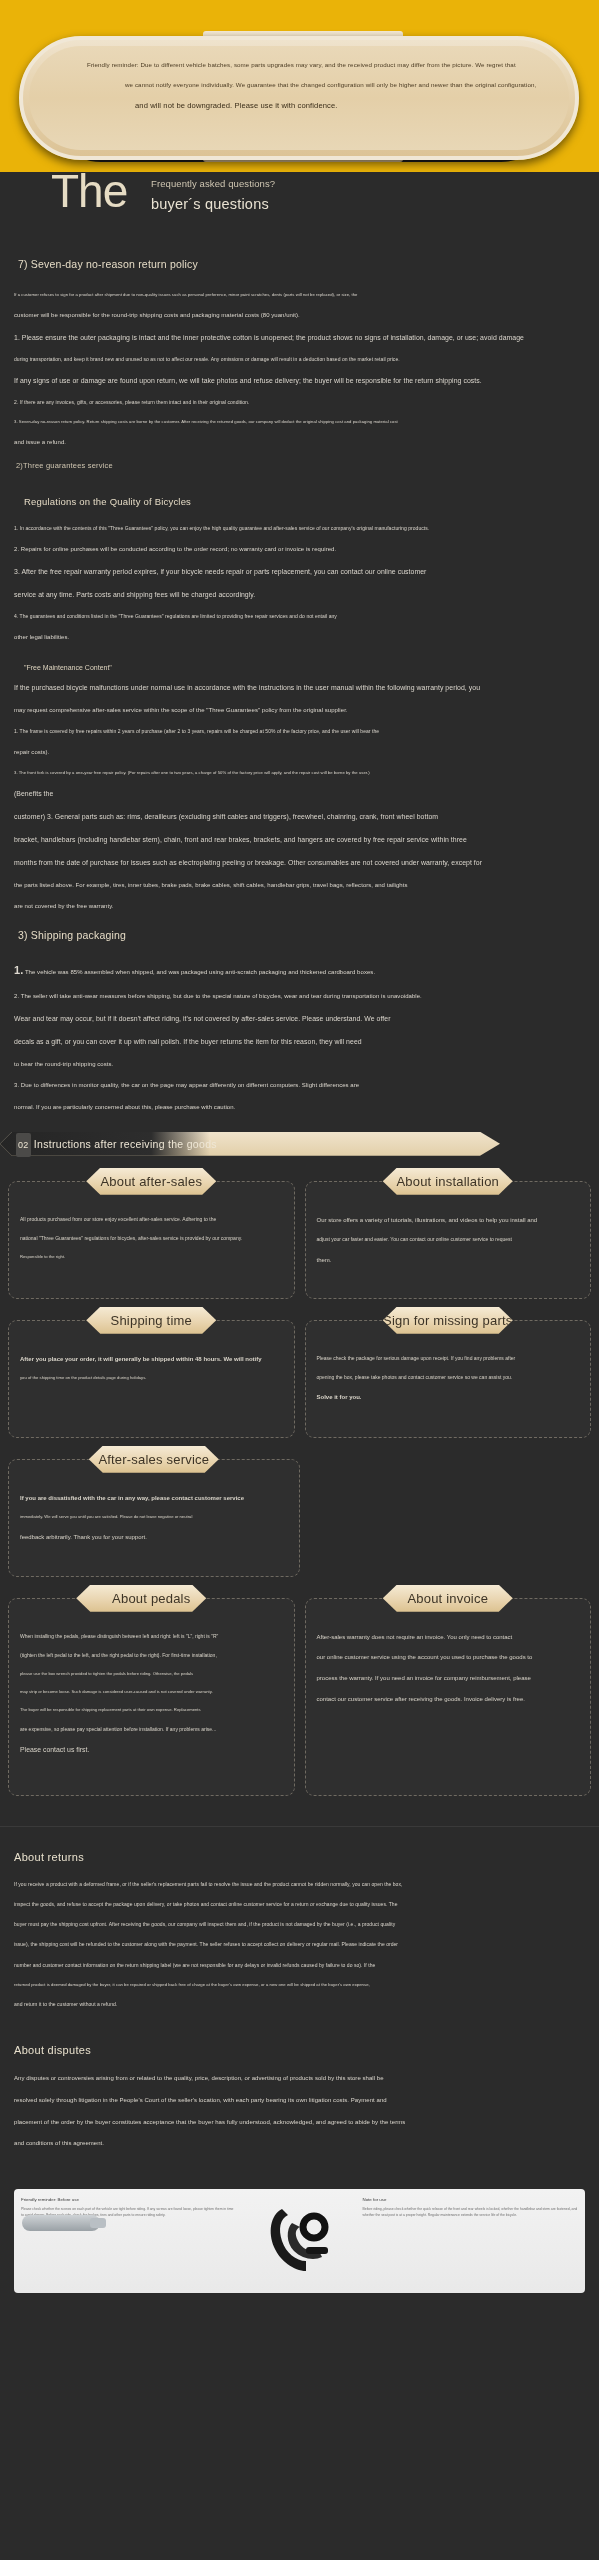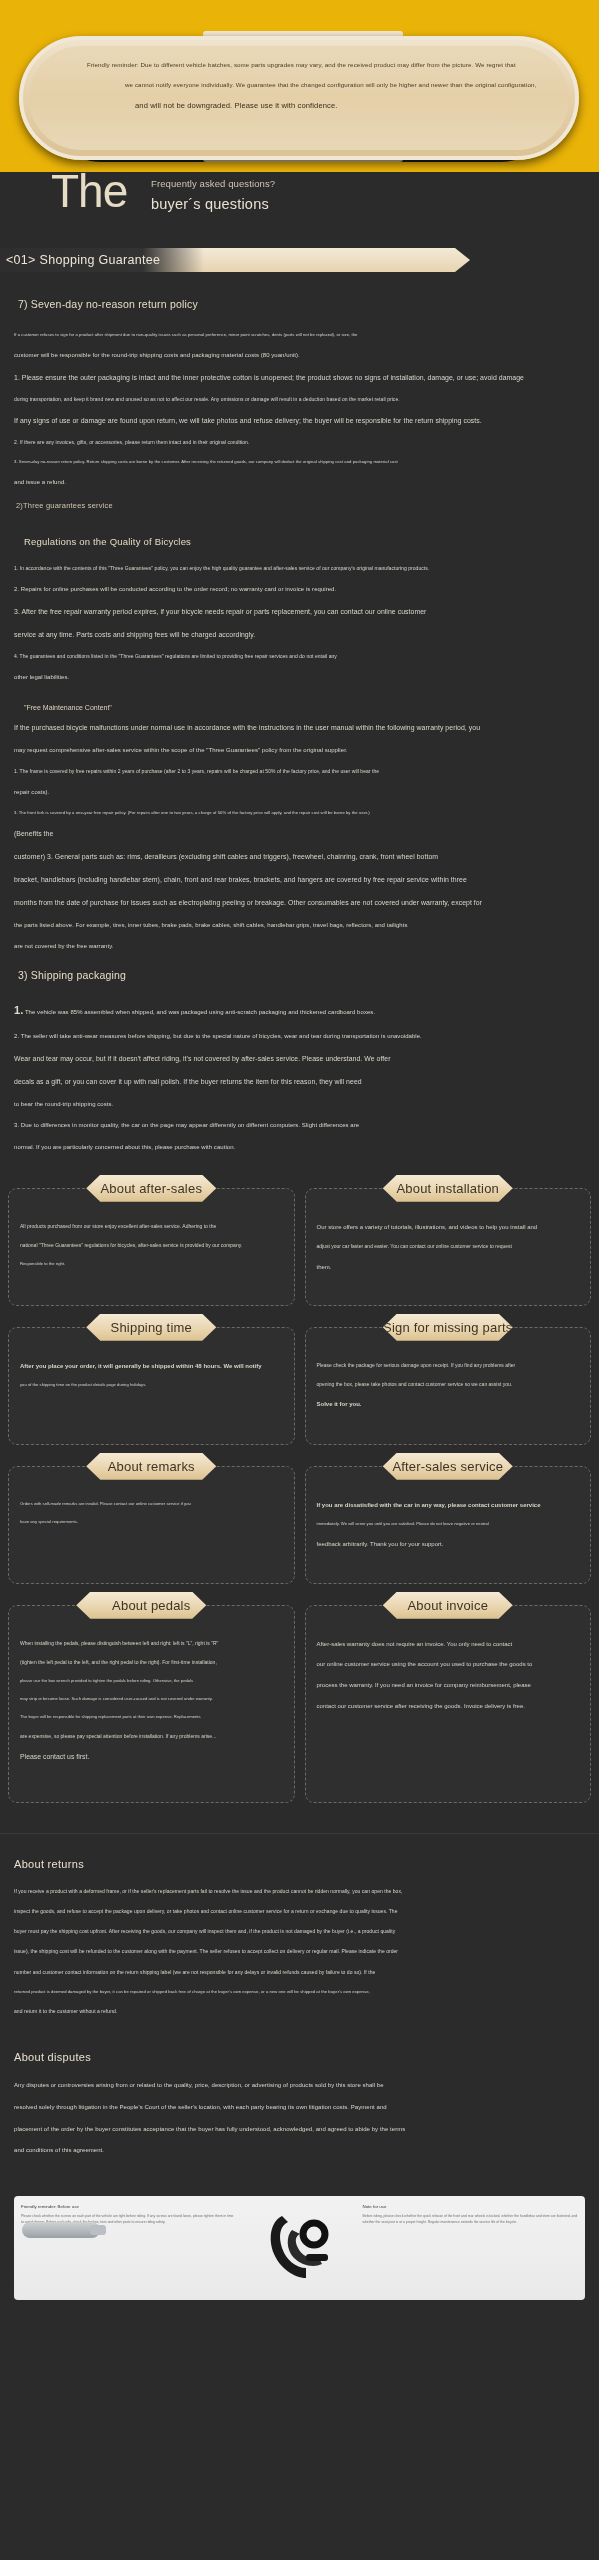--- a/index.html
+++ b/index.html
@@ -180,28 +180,20 @@
       </div>
     </div>
   </div>
 
   <div class="hero">
     <div class="hero-the">The</div>
     <div class="hero-sub1">Frequently asked questions?</div>
     <div class="hero-sub2">buyer´s questions</div>
   </div>
 
-  <div class="sec-head">
-    <div class="sec-band"></div>
-    <div class="sec-dark"></div>
-    <div class="sec-title">
-      <span>&lt;01&gt;</span>
-      <span>Shopping Guarantee</span>
-    </div>
-  </div>
 
   <div class="body-sec">
     <div class="h-sub">7) Seven-day no-reason return policy</div>
 
     <p class="t xs">If a customer refuses to sign for a product after shipment due to non-quality issues such as personal preference, minor paint scratches, dents (parts will not be replaced), or size, the</p>
     <p class="t sm">customer will be responsible for the round-trip shipping costs and packaging material costs (80 yuan/unit).</p>
     <p class="t md">1. Please ensure the outer packaging is intact and the inner protective cotton is unopened; the product shows no signs of installation, damage, or use; avoid damage</p>
     <p class="t s ind1">during transportation, and keep it brand new and unused so as not to affect our resale. Any omissions or damage will result in a deduction based on the market retail price.</p>
     <p class="t md">If any signs of use or damage are found upon return, we will take photos and refuse delivery; the buyer will be responsible for the return shipping costs.</p>
     <p class="t s ind1">2. If there are any invoices, gifts, or accessories, please return them intact and in their original condition.</p>
@@ -239,20 +231,28 @@
       <span>The vehicle was 85% assembled when shipped, and was packaged using anti-scratch packaging and thickened cardboard boxes.</span>
     </p>
     <p class="t sm">2. The seller will take anti-wear measures before shipping, but due to the special nature of bicycles, wear and tear during transportation is unavoidable.</p>
     <p class="t md">Wear and tear may occur, but if it doesn't affect riding, it's not covered by after-sales service. Please understand. We offer</p>
     <p class="t md ind1">decals as a gift, or you can cover it up with nail polish. If the buyer returns the item for this reason, they will need</p>
     <p class="t sm">to bear the round-trip shipping costs.</p>
     <p class="t sm">3. Due to differences in monitor quality, the car on the page may appear differently on different computers. Slight differences are</p>
     <p class="t sm">normal. If you are particularly concerned about this, please purchase with caution.</p>
   </div>
 
+  <div class="sec-head" style="margin-top:18px;">
+    <div class="sec-band-2"></div>
+    <div class="sec-dark-2"></div>
+    <div class="sec-title sec-title-2">
+      <span class="sec-num-box">02</span>
+      <span>Instructions after receiving the goods</span>
+    </div>
+  </div>
 
   <div class="grid">
 
     <div class="grid-row">
       <div class="card">
         <div class="card-tag">About after-sales</div>
         <div class="card-box">
           <p class="s">All products purchased from our store enjoy excellent after-sales service. Adhering to the</p>
           <p class="s">national "Three Guarantees" regulations for bicycles, after-sales service is provided by our company.</p>
           <p class="xs">Responsible to the right.</p>
@@ -280,27 +280,20 @@
         <div class="card-tag">Sign for missing parts</div>
         <div class="card-box">
           <p class="s">Please check the package for serious damage upon receipt. If you find any problems after</p>
           <p class="s">opening the box, please take photos and contact customer service so we can assist you.</p>
           <p class="sm b">Solve it for you.</p>
         </div>
       </div>
     </div>
 
     <div class="grid-row">
-      <div class="card">
-        <div class="card-tag">About remarks</div>
-        <div class="card-box">
-          <p class="xs">Orders with self-made remarks are invalid. Please contact our online customer service if you</p>
-          <p class="xs">have any special requirements.</p>
-        </div>
-      </div>
       <div class="card">
         <div class="card-tag">After-sales service</div>
         <div class="card-box">
           <p class="sm b">If you are dissatisfied with the car in any way, please contact customer service</p>
           <p class="xs">immediately. We will serve you until you are satisfied. Please do not leave negative or neutral</p>
           <p class="sm">feedback arbitrarily. Thank you for your support.</p>
         </div>
       </div>
     </div>
 

